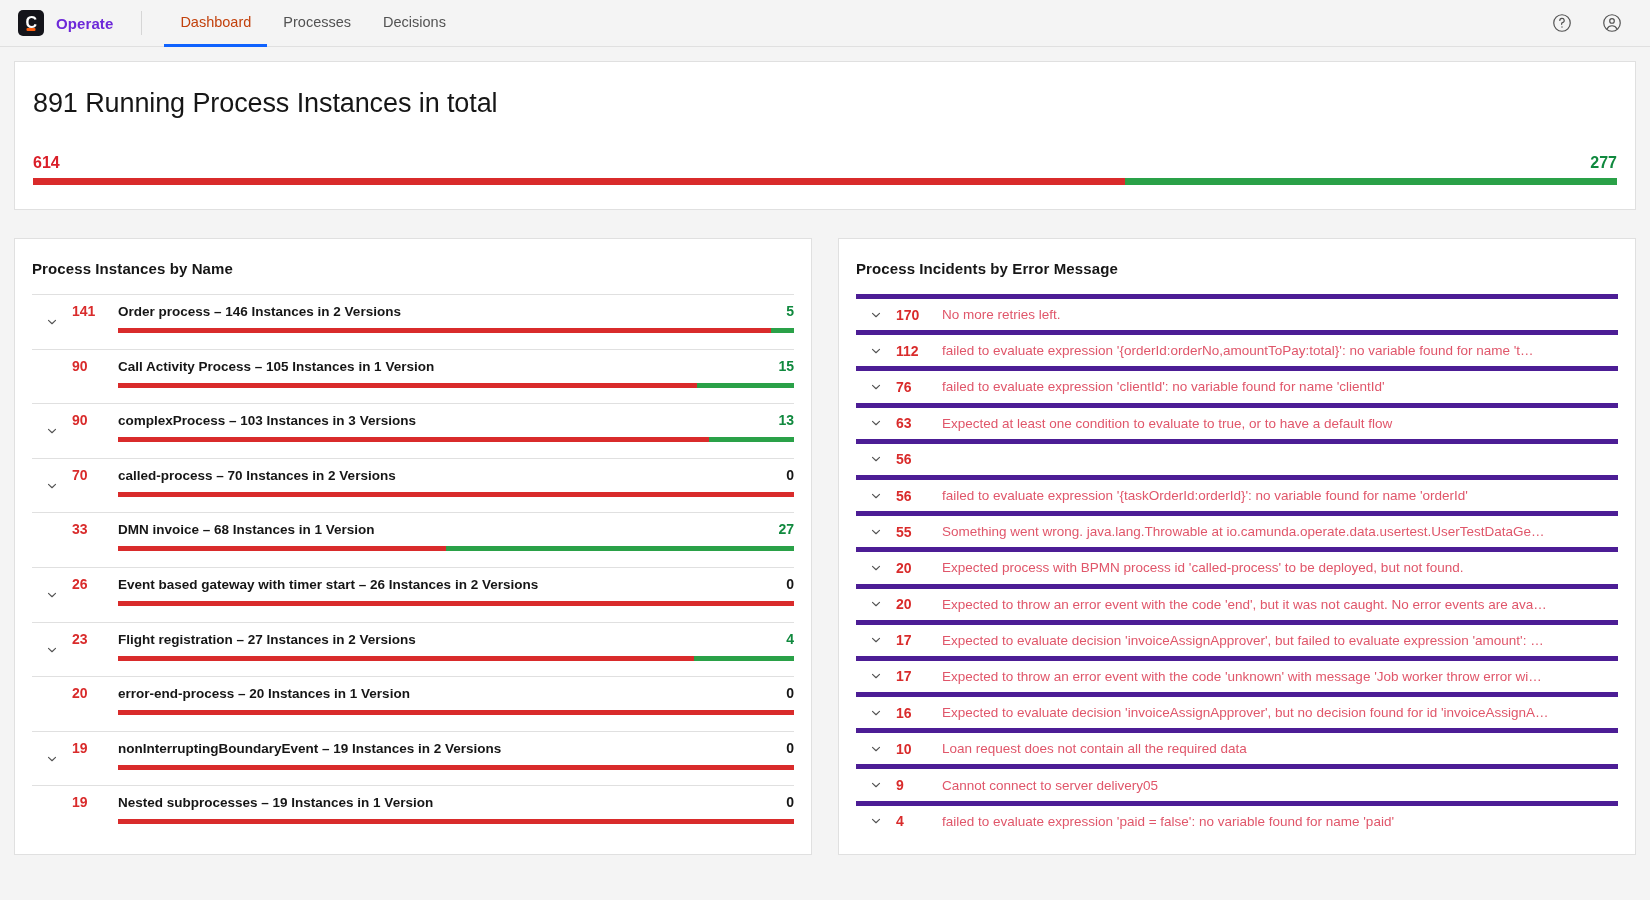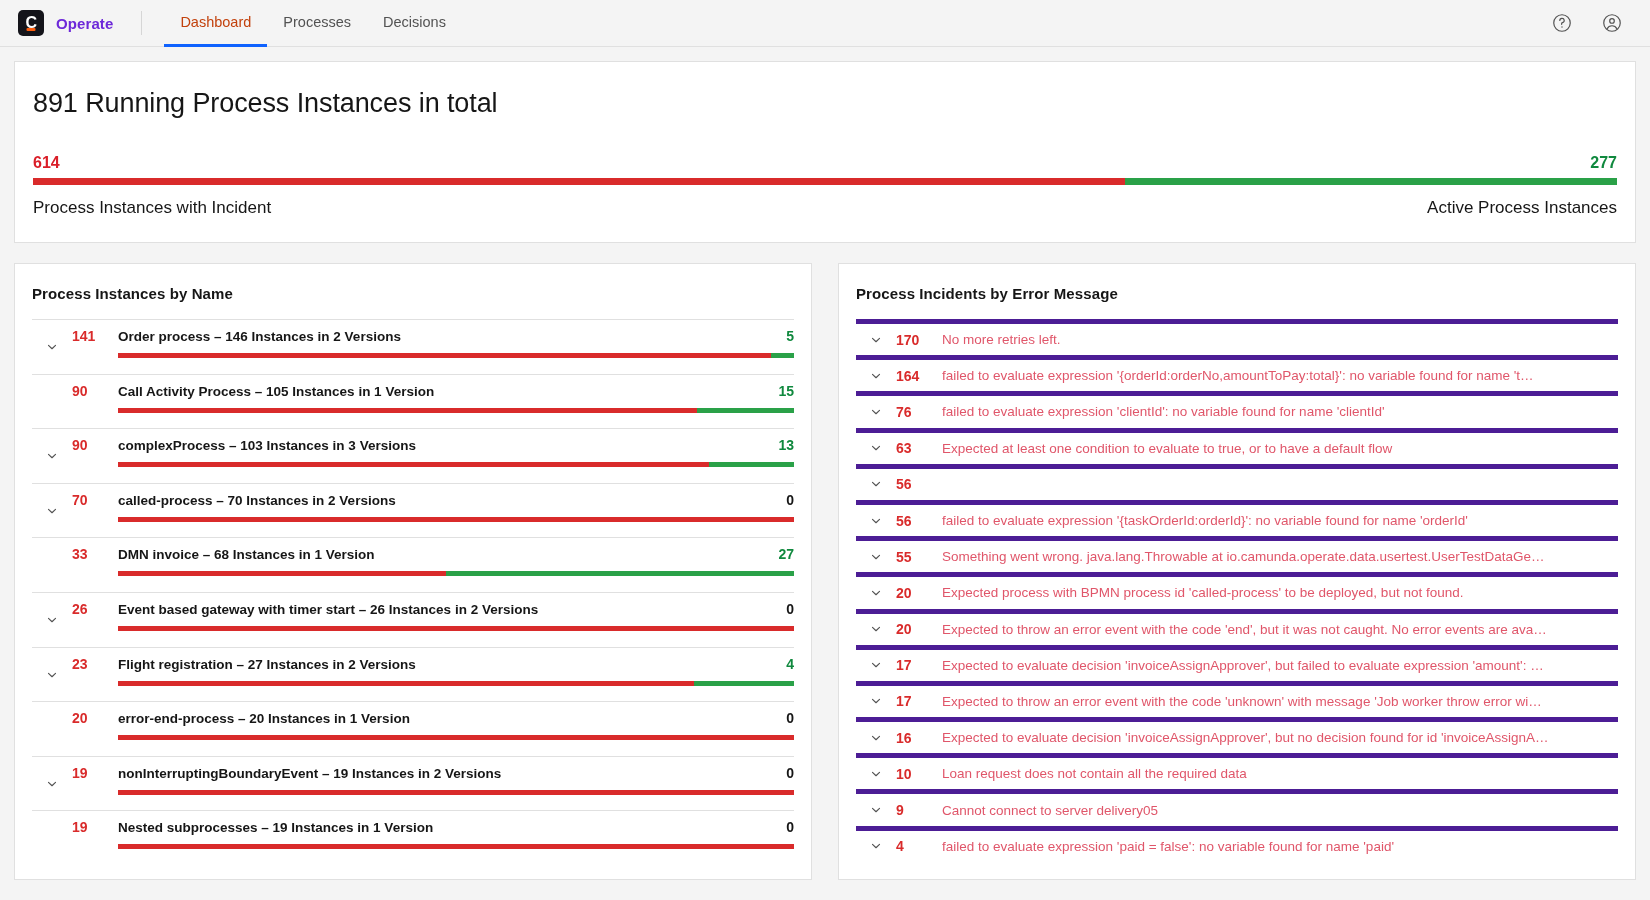--- a/index.html
+++ b/index.html
@@ -83,21 +83,21 @@
   .split-bar .seg-red { background: #d92b2b; }
   .split-bar .seg-green { background: #2aa148; }
   .bar-labels-bottom {
     display: flex; justify-content: space-between; align-items: center;
     margin-top: 13px;
   }
   .bar-labels-bottom span { font-size: 17px; color: #161616; font-weight: 400; }
 
   
   .columns {
-    display: flex; gap: 26px; margin-top: 20px;
+    display: flex; gap: 26px; margin-top: 28px;
   }
   .col { flex: 1 1 0; min-width: 0; }
   .card {
     background: #fff; border: 1px solid #e0e0e0;
     height: 617px; display: flex; flex-direction: column;
     padding: 0 17px;
   }
   .card-title {
     font-size: 15px; font-weight: 700; color: #161616;
     padding: 21px 0 17px 0; letter-spacing: 0.1px;
@@ -205,24 +205,20 @@
     <div class="bar-labels-top">
       <span class="count-incident">614</span>
       <span class="count-active">277</span>
     </div>
 
     <div class="split-bar">
       <div class="seg-red" id="sum-red" style="width: 68.9113%;"></div>
       <div class="seg-green" id="sum-green" style="width: 31.0887%;"></div>
     </div>
 
-    <div class="bar-labels-bottom">
-      <span>Process Instances with Incident</span>
-      <span>Active Process Instances</span>
-    </div>
   </div>
 
   <div class="columns">
 
     <div class="col">
       <div class="card">
         <div class="card-title">Process Instances by Name</div>
         <div class="card-body" id="pi-list">
             <div class="pi-row">
               <div class="chev">
@@ -404,21 +400,21 @@
               </div>
               <span class="in-count">170</span>
               <span class="in-msg">No more retries left.</span>
             </div>
             <div class="in-row">
               <div class="chev">
                 <svg width="14" height="14" viewBox="0 0 16 16" fill="none" stroke="#525252" stroke-width="1.3" stroke-linecap="round" stroke-linejoin="round">
                   <path d="M4 6.2 L8 10 L12 6.2"></path>
                 </svg>
               </div>
-              <span class="in-count">164</span>
+              <span class="in-count">112</span>
               <span class="in-msg">failed to evaluate expression '{orderId:orderNo,amountToPay:total}': no variable found for name 't…</span>
             </div>
             <div class="in-row">
               <div class="chev">
                 <svg width="14" height="14" viewBox="0 0 16 16" fill="none" stroke="#525252" stroke-width="1.3" stroke-linecap="round" stroke-linejoin="round">
                   <path d="M4 6.2 L8 10 L12 6.2"></path>
                 </svg>
               </div>
               <span class="in-count">76</span>
               <span class="in-msg">failed to evaluate expression 'clientId': no variable found for name 'clientId'</span>

